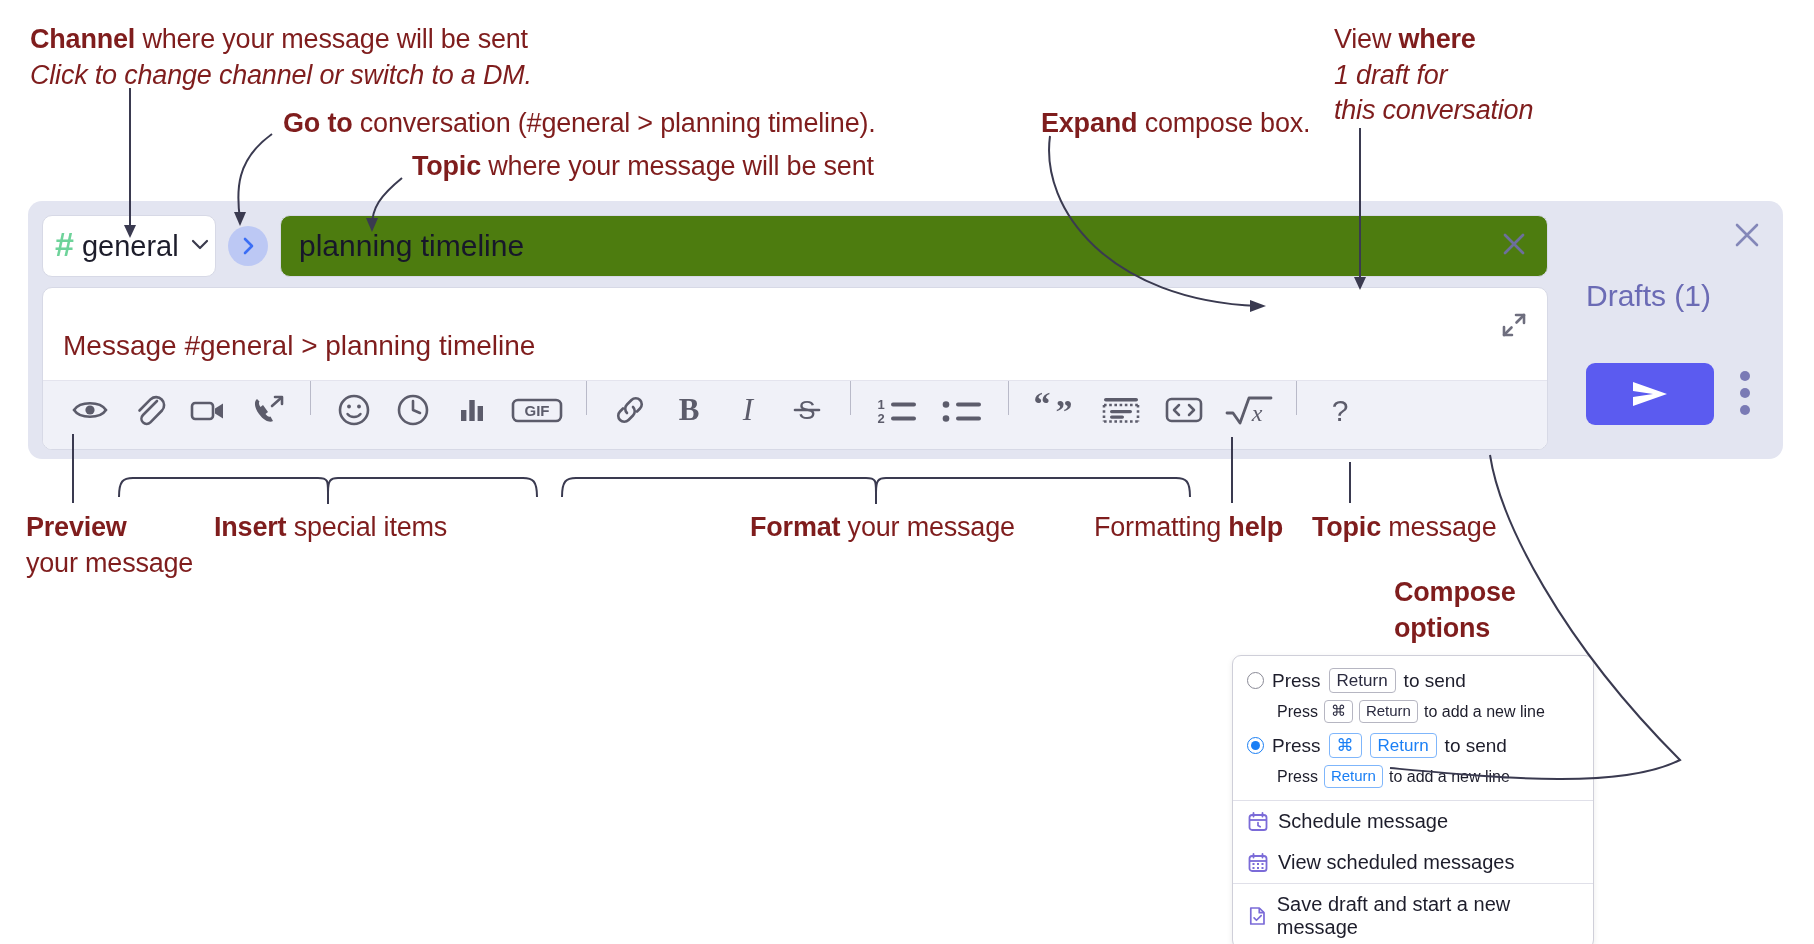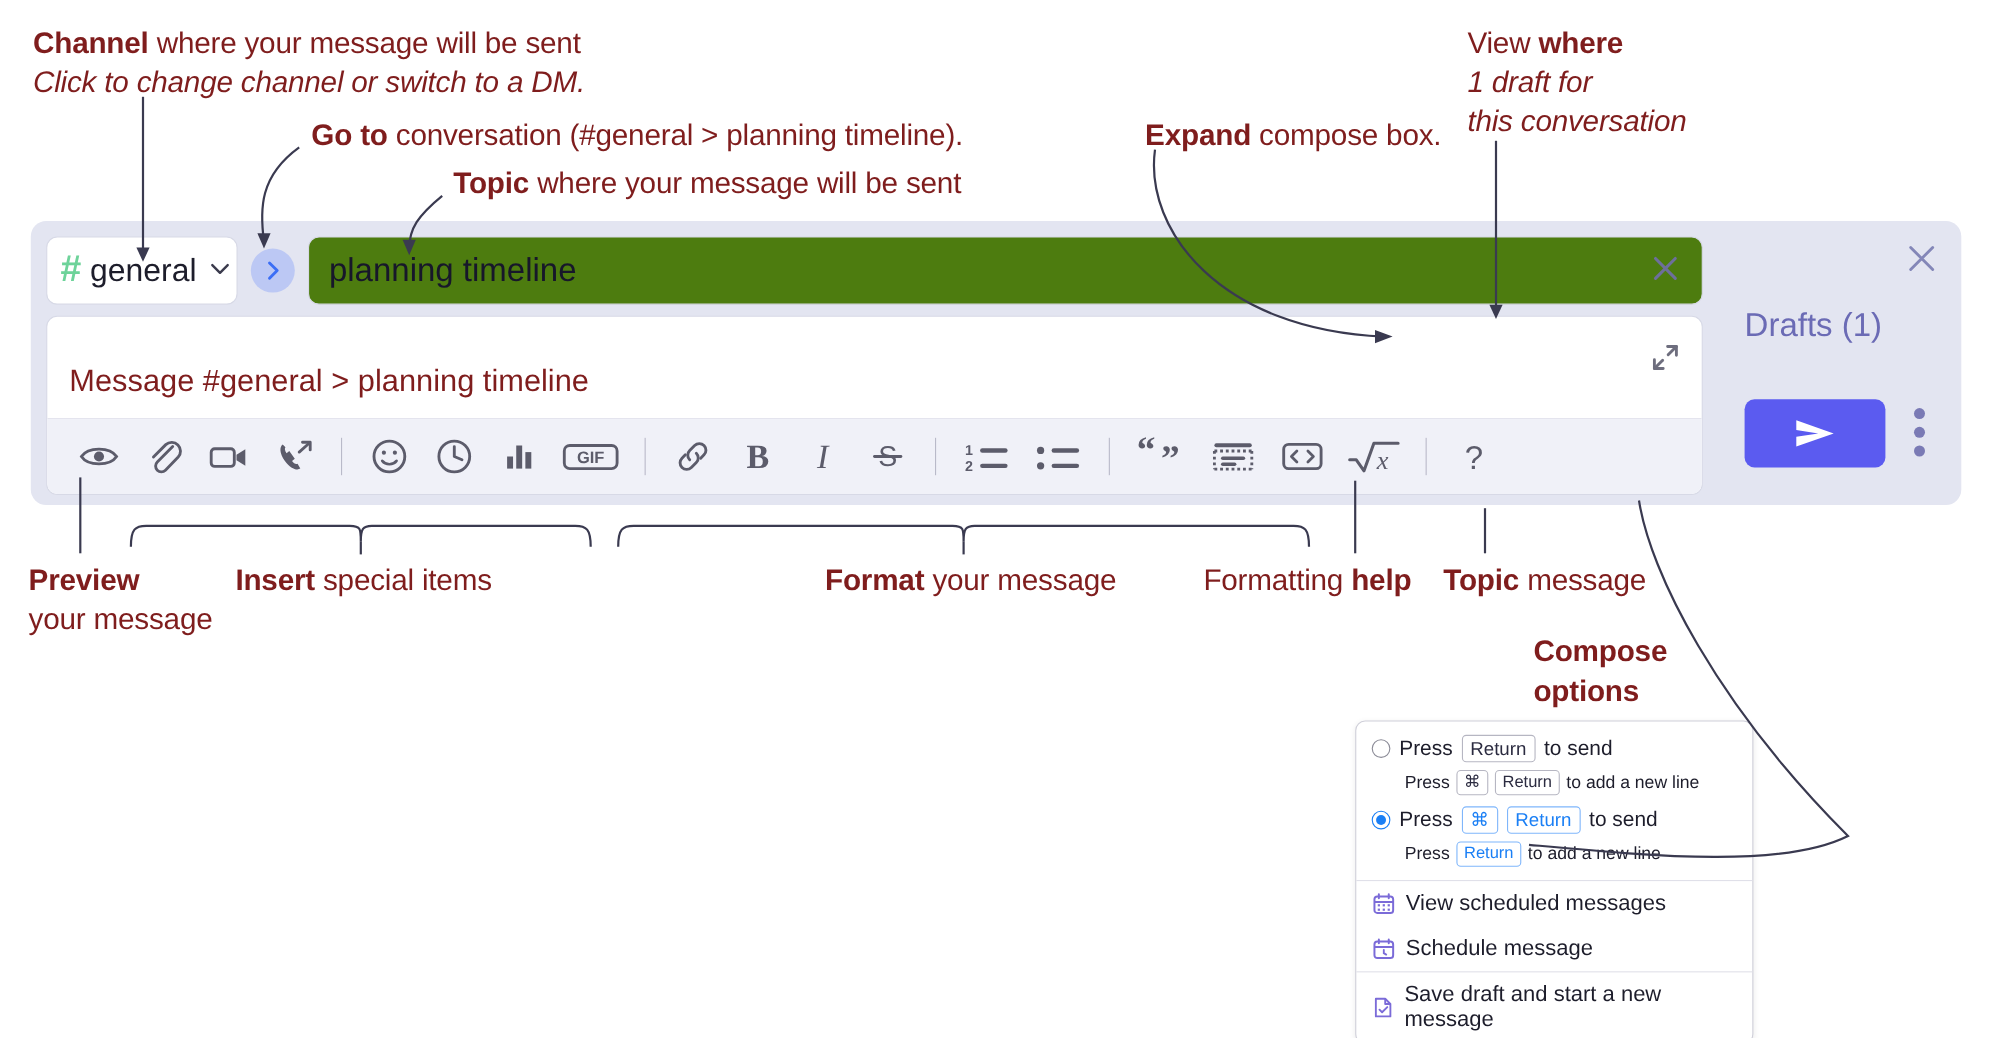--- a/index.html
+++ b/index.html
@@ -44,21 +44,21 @@
   .msgbox{
     margin-top:10px;background:#fff;border:1px solid #d7d9e6;border-radius:10px;
     width:1506px;box-sizing:border-box;
   }
   .msg-area{height:92px;position:relative;}
   .msg-placeholder{position:absolute;left:20px;top:22px;font-size:28px;color:#7f1d1d;margin-top:20px;}
   .expand-ic{position:absolute;right:18px;top:22px;}
 
   .toolbar{
     height:68px;border-top:1px solid #e4e4ee;background:#f0f1f8;
-    border-radius:0 0 9px 9px;display:flex;align-items:center;padding-left:18px;gap:1px;
+    border-radius:0 0 9px 9px;display:flex;align-items:flex-start;padding-left:18px;gap:1px;
   }
   .tb{width:58px;height:58px;display:flex;align-items:center;justify-content:center;flex:0 0 auto;}
   .sep{width:1px;height:34px;background:#b9bac9;margin:0 13px;flex:0 0 auto;}
 
   
   .close-x{position:absolute;right:20px;top:18px;}
   .drafts-label{position:absolute;left:1558px;top:78px;font-size:30px;color:#6b6bb5;}
   .send-btn{
     position:absolute;left:1558px;top:162px;width:128px;height:62px;
     background:#5b5bf0;border-radius:9px;display:flex;align-items:center;justify-content:center;
@@ -364,48 +364,48 @@
       <span>to send</span>
     </div>
     <div class="opt-sub" style="margin-bottom:2px">
       <span>Press</span>
       <span class="key sm blue">Return</span>
       <span>to add a new line</span>
     </div>
   </div>
 
   <div class="mdiv"></div>
+
+  <div class="mitem">
+    <svg width="22" height="22" viewBox="0 0 22 22">
+      <rect x="2.5" y="4" width="17" height="15" rx="2.6" stroke="#7b6bd8" stroke-width="1.8" fill="none"></rect>
+      <path d="M2.5 9 L19.5 9" stroke="#7b6bd8" stroke-width="1.8"></path>
+      <path d="M6.5 2 L6.5 5.5 M15.5 2 L15.5 5.5" stroke="#7b6bd8" stroke-width="1.8" stroke-linecap="round"></path>
+      <path d="M11 11.5 L11 14.5 L13.2 15.8" stroke="#7b6bd8" stroke-width="1.7" fill="none" stroke-linecap="round"></path>
+    </svg>
+    <span>Schedule message</span>
+  </div>
 
   <div class="mitem">
     <svg width="22" height="22" viewBox="0 0 22 22">
       <rect x="2.5" y="4" width="17" height="15" rx="2.6" stroke="#7b6bd8" stroke-width="1.8" fill="none"></rect>
       <path d="M2.5 9 L19.5 9" stroke="#7b6bd8" stroke-width="1.8"></path>
       <path d="M6.5 2 L6.5 5.5 M15.5 2 L15.5 5.5" stroke="#7b6bd8" stroke-width="1.8" stroke-linecap="round"></path>
       <g fill="#7b6bd8">
         <rect x="5.5" y="11" width="2" height="2"></rect>
           <rect x="10" y="11" width="2" height="2"></rect>
           <rect x="14.5" y="11" width="2" height="2"></rect>
         <rect x="5.5" y="15" width="2" height="2"></rect>
           <rect x="10" y="15" width="2" height="2"></rect>
           <rect x="14.5" y="15" width="2" height="2"></rect>
       </g>
     </svg>
     <span>View scheduled messages</span>
   </div>
 
-  <div class="mitem">
-    <svg width="22" height="22" viewBox="0 0 22 22">
-      <rect x="2.5" y="4" width="17" height="15" rx="2.6" stroke="#7b6bd8" stroke-width="1.8" fill="none"></rect>
-      <path d="M2.5 9 L19.5 9" stroke="#7b6bd8" stroke-width="1.8"></path>
-      <path d="M6.5 2 L6.5 5.5 M15.5 2 L15.5 5.5" stroke="#7b6bd8" stroke-width="1.8" stroke-linecap="round"></path>
-      <path d="M11 11.5 L11 14.5 L13.2 15.8" stroke="#7b6bd8" stroke-width="1.7" fill="none" stroke-linecap="round"></path>
-    </svg>
-    <span>Schedule message</span>
-  </div>
-
   <div class="mdiv"></div>
 
   <div class="mitem">
     <svg width="22" height="22" viewBox="0 0 22 22">
       <path d="M4 2.5 L13 2.5 L18 7.5 L18 19.5 L4 19.5 Z" stroke="#7b6bd8" stroke-width="1.8" fill="none" stroke-linejoin="round"></path>
       <path d="M13 2.5 L13 7.5 L18 7.5" stroke="#7b6bd8" stroke-width="1.8" fill="none" stroke-linejoin="round"></path>
       <path d="M7.5 13 L10 15.5 L15 10.5" stroke="#7b6bd8" stroke-width="1.8" fill="none" stroke-linecap="round" stroke-linejoin="round"></path>
     </svg>
     <span>Save draft and start a new message</span>
   </div>

